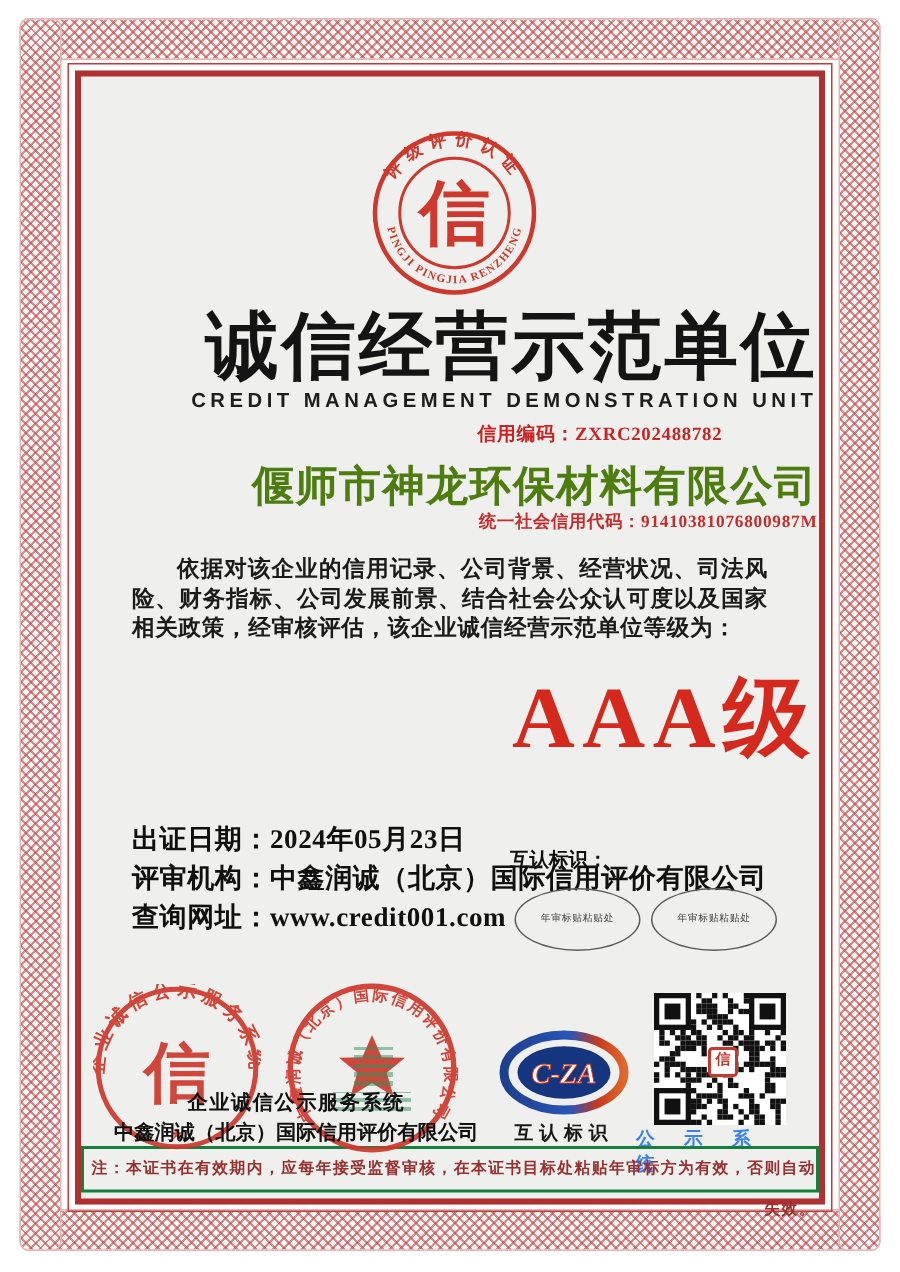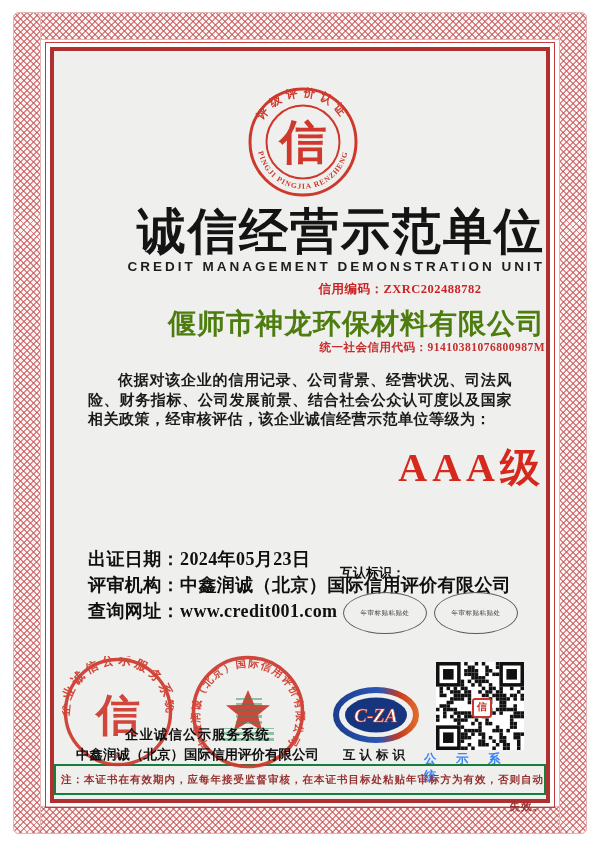--- a/index.html
+++ b/index.html
@@ -25,21 +25,21 @@
   .abs{position:absolute;}
   .ctr{left:73px;right:55px;text-align:right;}
   
   .title{top:203px;font-size:49px;font-weight:900;letter-spacing:2px;color:#141414;line-height:56px;}
   .subtitle{top:259px;font-size:13.5px;font-weight:700;letter-spacing:3px;color:#1d1d1d;}
   .credit-code{top:281px;left:250px;width:300px;text-align:center;font-size:12.5px;font-weight:700;color:#cb2323;letter-spacing:.5px;}
   .company{top:305px;font-size:28px;font-weight:900;color:#4d7c0f;letter-spacing:1px;}
   .uscc{top:340px;font-size:11.5px;font-weight:700;color:#c42d2d;letter-spacing:.5px;}
   .body-par{top:371px;left:88px;width:424px;font-size:15px;font-weight:700;line-height:19.5px;
             text-align:justify;text-indent:2em;color:#1b1b1b;letter-spacing:.5px;}
-  .grade{top:440px;font-size:40px;font-weight:900;color:#d5291d;letter-spacing:5px;padding-left:26px;}
+  .grade{top:440px;font-size:58px;font-weight:900;color:#d5291d;letter-spacing:5px;padding-left:26px;}
   .info{top:546px;left:88px;font-size:18px;font-weight:700;color:#101010;}
   .info .row{height:26px;line-height:26px;letter-spacing:.4px;}
   .annual-label{top:564px;left:340px;font-size:13px;font-weight:700;color:#101010;}
   .oval{position:absolute;top:592px;width:82px;height:40px;border:1.5px solid #5a5a5a;border-radius:50%;
         text-align:center;line-height:40px;font-size:6.5px;color:#444;letter-spacing:.5px;}
   .oval.o1{left:343px;} .oval.o2{left:434px;}
   .seal-lines{top:726px;left:55px;width:285px;text-align:center;z-index:6;color:#111;}
   .seal-lines .l1{font-size:13.5px;font-weight:700;letter-spacing:1px;}
   .seal-lines .l2{font-size:13.5px;font-weight:700;margin-top:2px;}
   .mutual-caption{top:747px;left:332px;width:88px;text-align:center;font-size:12.5px;font-weight:700;letter-spacing:4px;color:#161616;}

